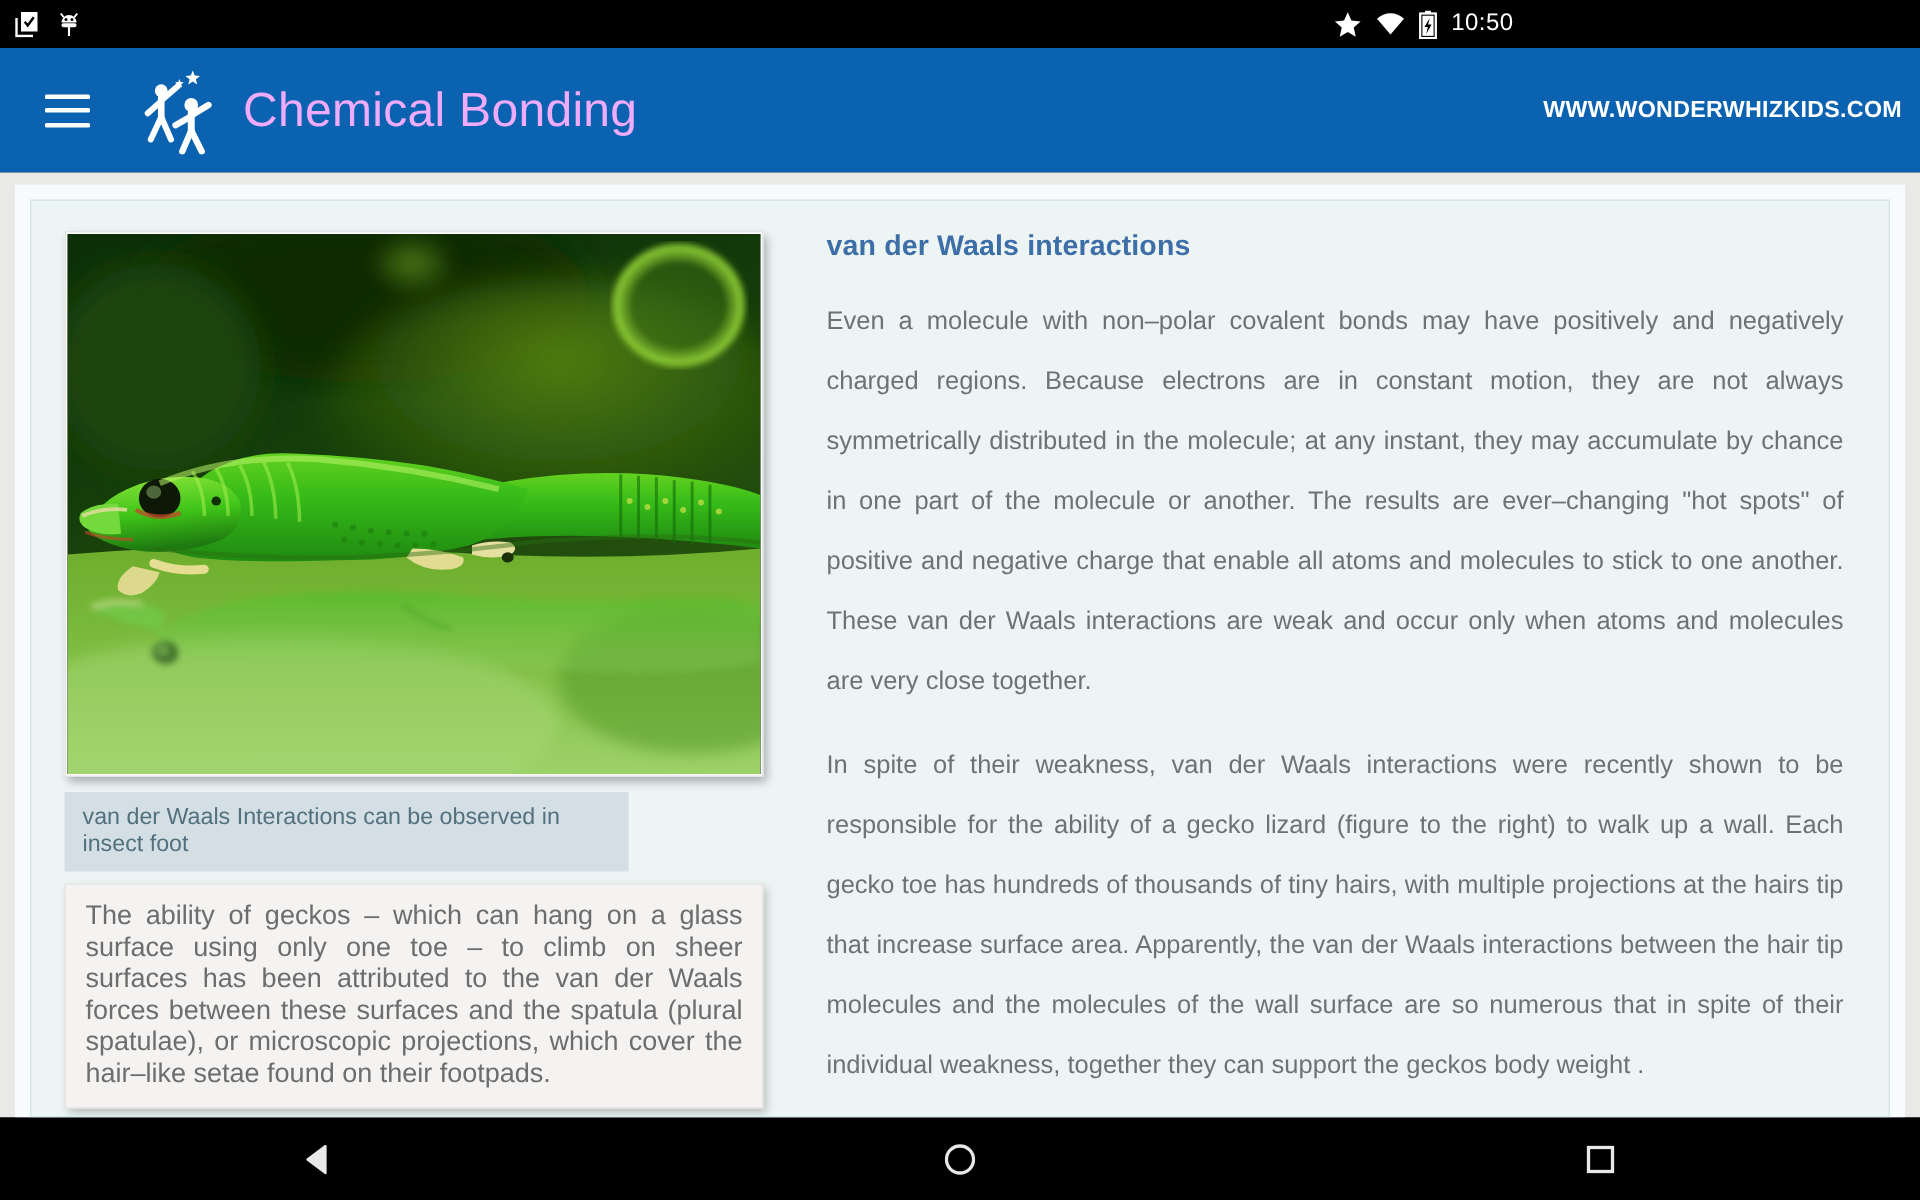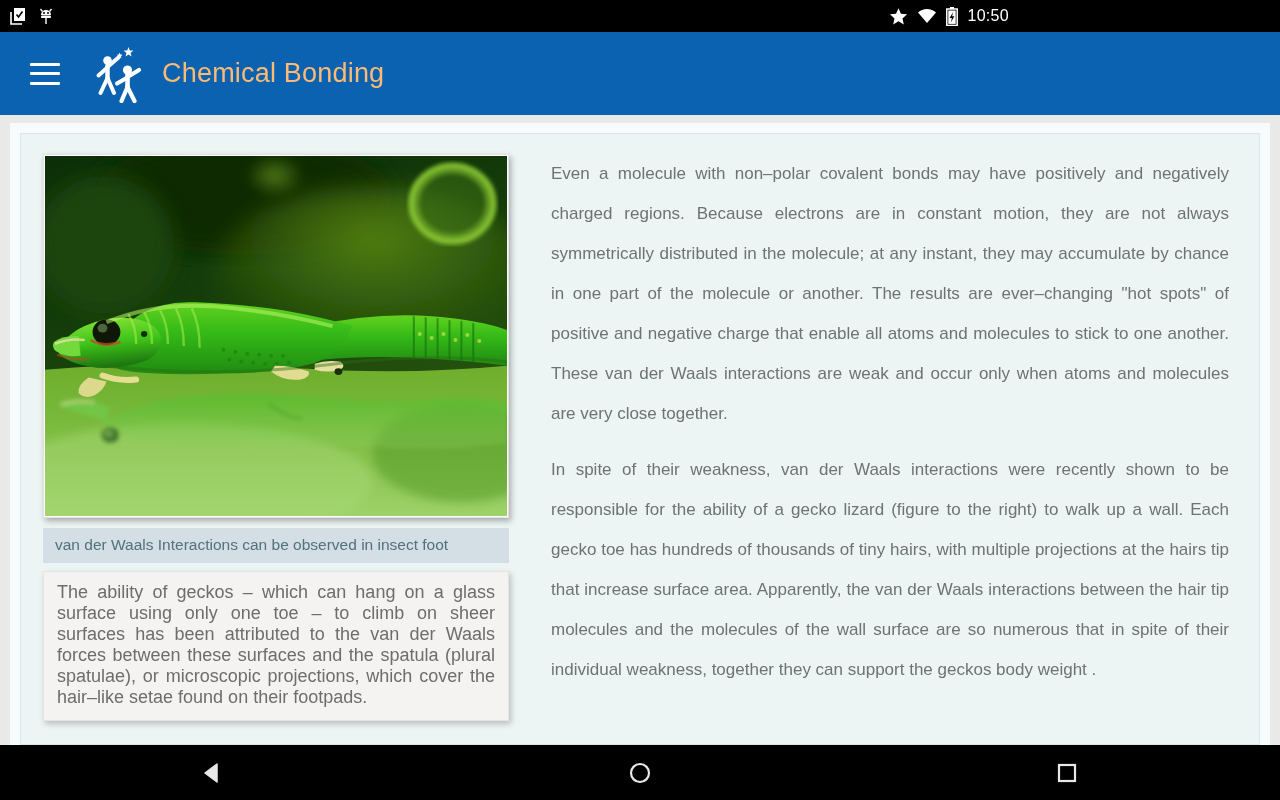--- a/index.html
+++ b/index.html
@@ -37,22 +37,22 @@
     box-shadow: 0 2px 5px rgba(0,0,0,.35);
   }
   .hamburger {
     margin-left: 30px; width: 30px; height: 22px;
     display: flex; flex-direction: column; justify-content: space-between;
     cursor: pointer;
   }
   .hamburger span { display: block; height: 3px; background: #fff; border-radius: 1px; }
   .brand-logo { margin-left: 30px; width: 60px; height: 58px; }
   .appbar-title {
-    margin-left: 12px; color: #fdba74;
-    font-size: 27px; font-weight: 400; letter-spacing: .2px;
+    margin-left: 12px; color: #f0abfc;
+    font-size: 32px; font-weight: 400; letter-spacing: .2px;
   }
   .appbar-url {
     margin-left: auto; margin-right: 12px;
     color: #ffffff; font-size: 15.5px; font-weight: bold;
     letter-spacing: .2px;
   }
 
   
   .page {
     position: absolute; top: 115px; left: 0;
@@ -85,21 +85,21 @@
     box-shadow: 2px 3px 6px rgba(0,0,0,.30);
   }
   .photo {
     width: 100%; height: 100%;
     position: relative; overflow: hidden;
     background: #0a2c06;
   }
   .photo svg { display: block; width: 100%; height: 100%; }
 
   .fig-caption {
-    width: 466px;
+    width: 376px;
     margin-top: 10px;
     background: #d3dfe4;
     color: #53707e;
     font-size: 15.5px;
     padding: 8px 12px 9px 12px;
   }
   .fig-desc {
     width: 466px;
     margin-top: 8px;
     background: #f4f3f2;
@@ -199,20 +199,21 @@
     <path d="M17.5 33 L24 48" stroke="#fff" stroke-width="4" stroke-linecap="round"></path>
 
     <circle cx="37.5" cy="25" r="4.6" fill="#fff"></circle>
     <path d="M37.5 30 L37.5 43" stroke="#fff" stroke-width="4.6" stroke-linecap="round"></path>
     <path d="M37.5 32.5 L27 38.5" stroke="#fff" stroke-width="4.2" stroke-linecap="round"></path>
     <path d="M37.5 32 L49 25" stroke="#fff" stroke-width="4.2" stroke-linecap="round"></path>
     <path d="M37.5 42 L31.5 56" stroke="#fff" stroke-width="4.2" stroke-linecap="round"></path>
     <path d="M37.5 42 L44.5 56" stroke="#fff" stroke-width="4.2" stroke-linecap="round"></path>
   </svg>
   <div class="appbar-title">Chemical Bonding</div>
+  <div class="appbar-url">WWW.WONDERWHIZKIDS.COM</div>
 </div>
 
 <div class="page">
  <div class="page-inner">
   <div class="card">
 
     <div class="figure-col">
       <div class="photo-frame">
         <div class="photo">
           <svg viewBox="0 0 466 364" preserveAspectRatio="none">
@@ -354,20 +355,21 @@
             <path d="M58 212 Q180 226 310 208 Q400 200 466 208" stroke="#2a6d12" stroke-width="3" fill="none" opacity="0.45"></path>
           </svg>
         </div>
       </div>
 
       <div class="fig-caption">van der Waals Interactions can be observed in insect foot</div>
       <div class="fig-desc">The ability of geckos – which can hang on a glass surface using only one toe – to climb on sheer surfaces has been attributed to the van der Waals forces between these surfaces and the spatula (plural spatulae), or microscopic projections, which cover the hair–like setae found on their footpads.</div>
     </div>
 
     <div class="text-col">
+      <div class="section-heading">van der Waals interactions</div>
       <p class="para">Even a molecule with non–polar covalent bonds may have positively and negatively charged regions. Because electrons are in constant motion, they are not always symmetrically distributed in the molecule; at any instant, they may accumulate by chance in one part of the molecule or another. The results are ever–changing "hot spots" of positive and negative charge that enable all atoms and molecules to stick to one another. These van der Waals interactions are weak and occur only when atoms and molecules are very close together.</p>
       <p class="para">In spite of their weakness, van der Waals interactions were recently shown to be responsible for the ability of a gecko lizard (figure to the right) to walk up a wall. Each gecko toe has hundreds of thousands of tiny hairs, with multiple projections at the hairs tip that increase surface area. Apparently, the van der Waals interactions between the hair tip molecules and the molecules of the wall surface are so numerous that in spite of their individual weakness, together they can support the geckos body weight .</p>
 
     </div>
 
   </div>
  </div>
 </div>
 
 <div class="navbar">

